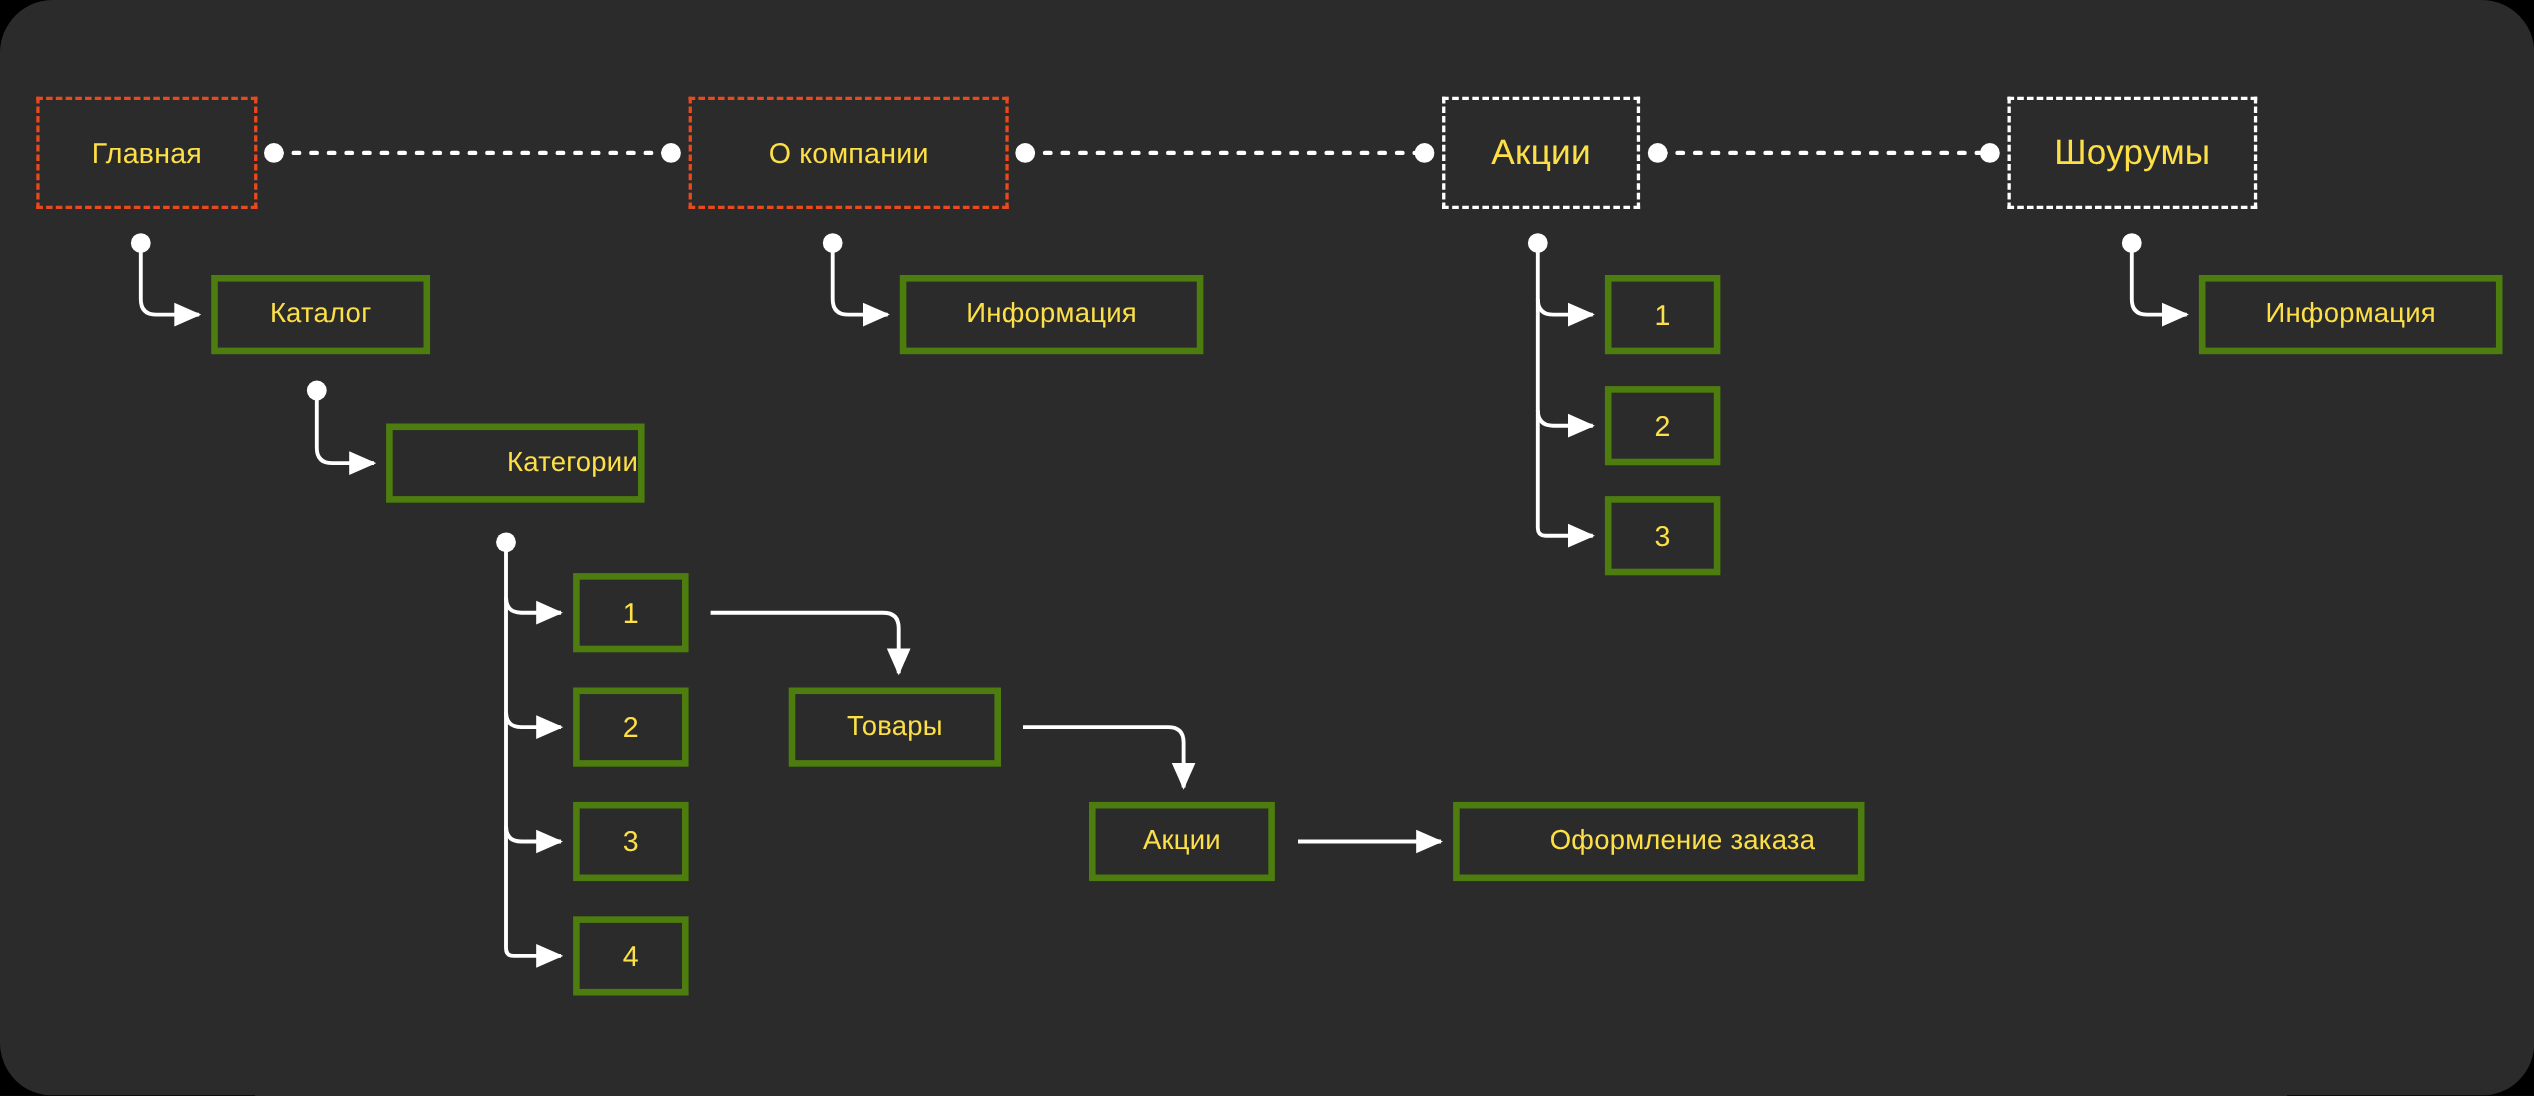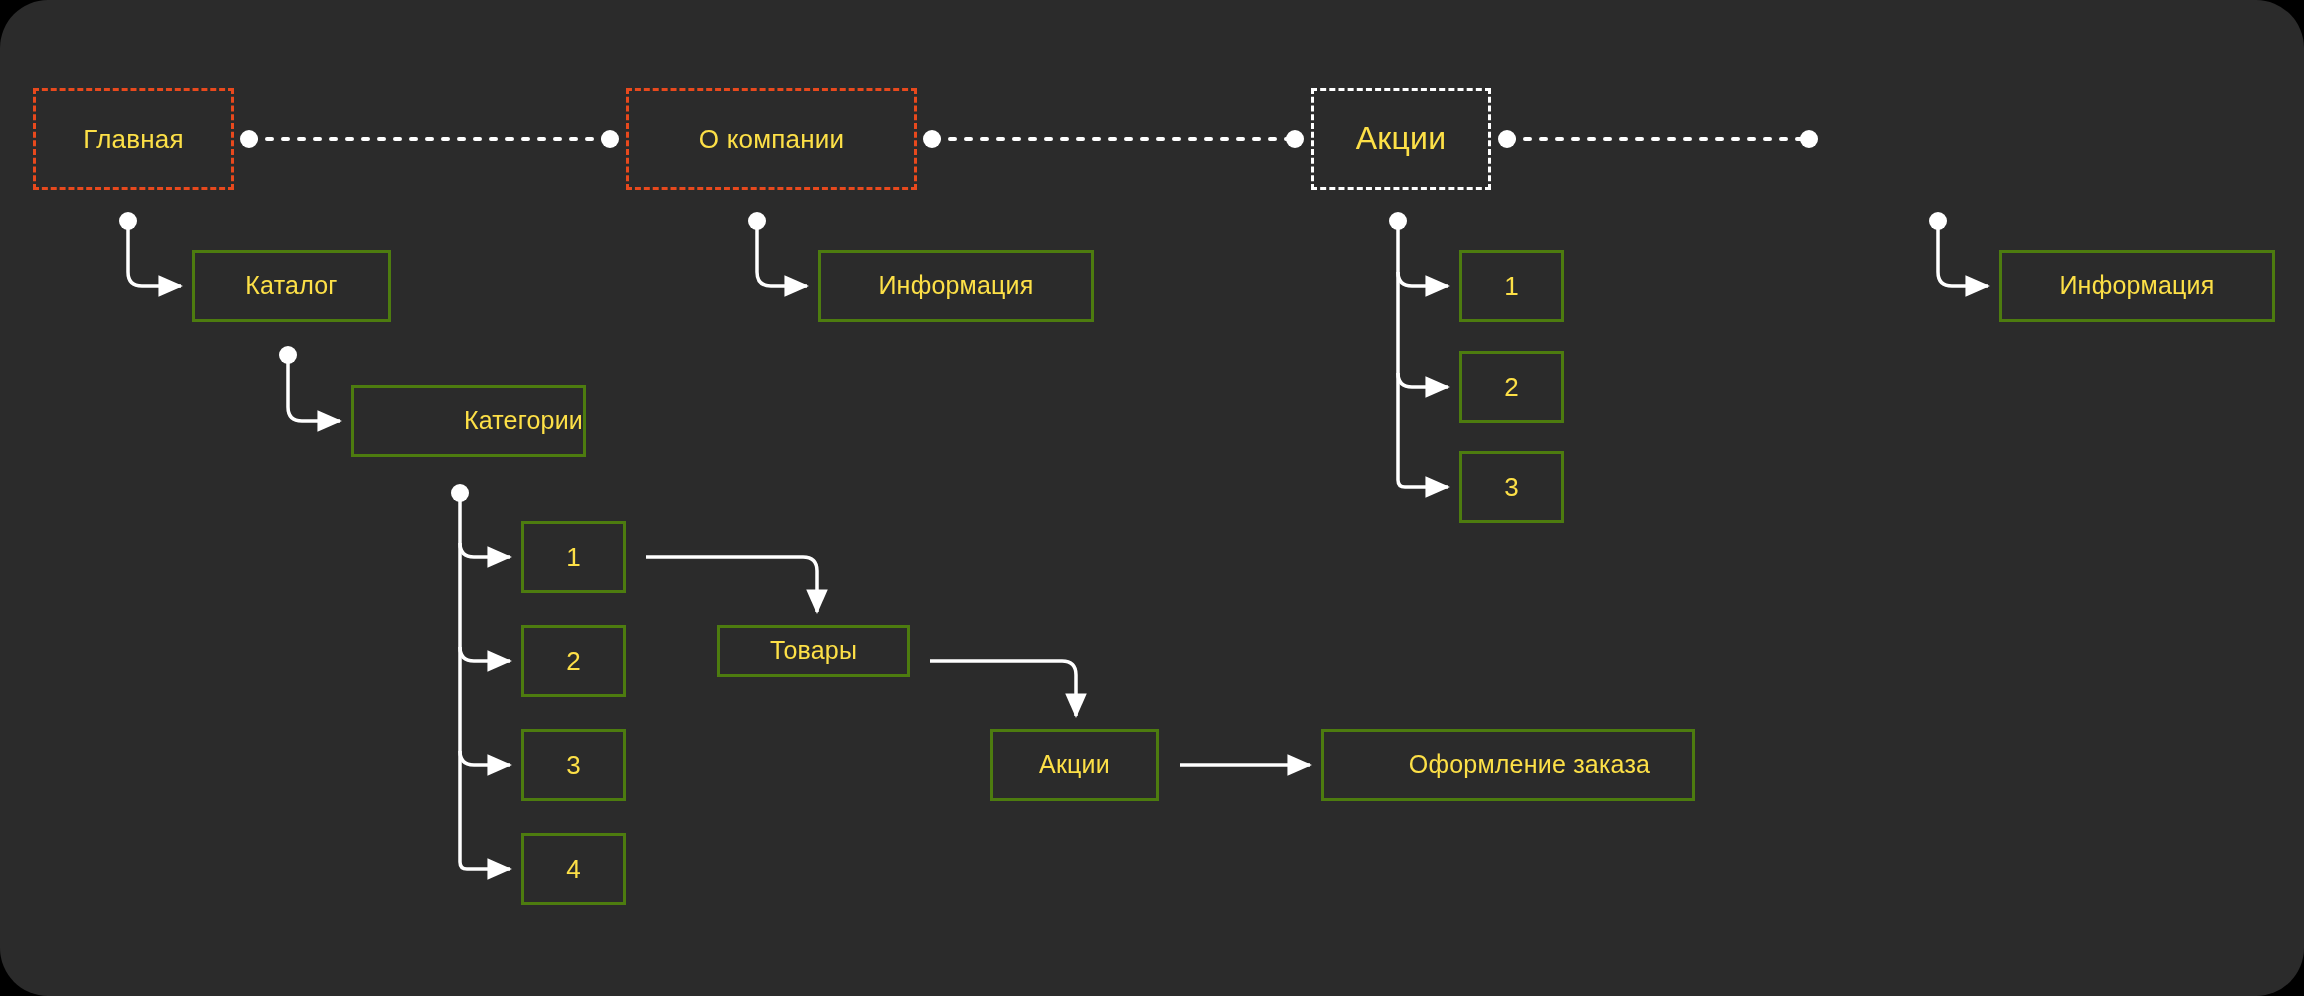--- a/index.html
+++ b/index.html
@@ -30,21 +30,21 @@
     align-items: center;
     justify-content: center;
     color: #fde047;
     font-weight: normal;
     letter-spacing: 0.2px;
     text-align: center;
     line-height: 1.1;
     background: transparent;
   }
   .node.solid {
-    border: 3px solid #4d7c0f;
+    border: 6px solid #4d7c0f;
     font-size: 25px;
   }
   .node.dashed-white {
     border: 3px dashed #ffffff;
     font-size: 32px;
   }
   .node.dashed-accent {
     border: 3px dashed #e8491d;
     font-size: 26px;
   }
@@ -135,20 +135,23 @@
   </div>
 
   <div class="node dashed-accent" id="n-o_kompanii" style="left: 626px; top: 88px; width: 291px; height: 102px;">
     <span>О компании</span>
   </div>
 
   <div class="node dashed-white" id="n-akcii" style="left: 1311px; top: 88px; width: 180px; height: 102px;">
     <span>Акции</span>
   </div>
 
+  <div class="node dashed-white" id="n-shourumy" style="left: 1825px; top: 88px; width: 227px; height: 102px;">
+    <span>Шоурумы</span>
+  </div>
 
   <div class="node solid" id="n-katalog" style="left: 192px; top: 250px; width: 199px; height: 72px;">
     <span>Каталог</span>
   </div>
 
   <div class="node solid" id="n-informaciya_1" style="left: 818px; top: 250px; width: 276px; height: 72px;">
     <span>Информация</span>
   </div>
 
   <div class="node solid" id="n-informaciya_2" style="left: 1999px; top: 250px; width: 276px; height: 72px;">
@@ -180,21 +183,21 @@
   </div>
 
   <div class="node solid num" id="n-cat_3" style="left: 521px; top: 729px; width: 105px; height: 72px;">
     <span>3</span>
   </div>
 
   <div class="node solid num" id="n-cat_4" style="left: 521px; top: 833px; width: 105px; height: 72px;">
     <span>4</span>
   </div>
 
-  <div class="node solid" id="n-tovary" style="left: 717px; top: 625px; width: 193px; height: 52px;">
+  <div class="node solid" id="n-tovary" style="left: 717px; top: 625px; width: 193px; height: 72px;">
     <span>Товары</span>
   </div>
 
   <div class="node solid" id="n-zakaz" style="left: 990px; top: 729px; width: 169px; height: 72px;">
     <span>Акции</span>
   </div>
 
   <div class="node solid" id="n-oformlenie" style="left: 1321px; top: 729px; width: 374px; height: 72px; padding-left: 43px;">
     <span>Оформление заказа</span>
   </div>

